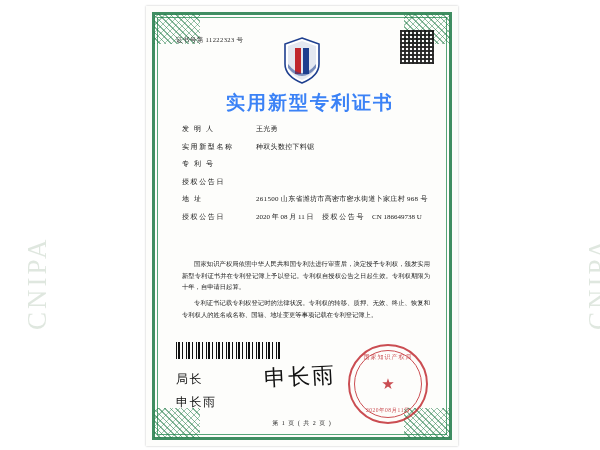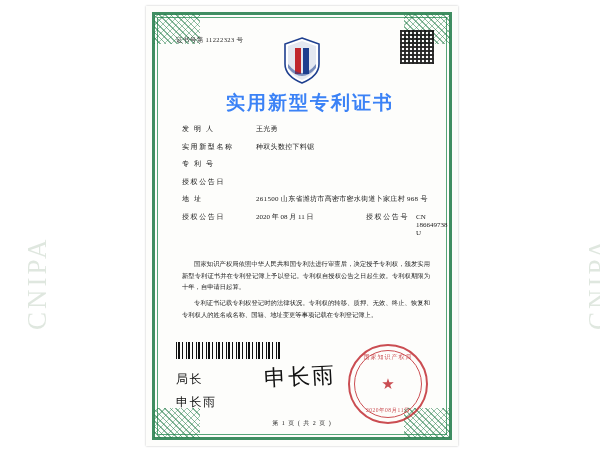--- a/index.html
+++ b/index.html
@@ -167,21 +167,21 @@
     font-family: "Liberation Serif", serif;
     color: #1b1b1b;
   }
   .dual-half { display: flex; align-items: baseline; }
   .dual-half.first { width: 140px; flex: 0 0 140px; }
   .dual-label {
     width: 74px;
     flex: 0 0 74px;
     letter-spacing: 1.6px;
   }
-  .dual-label.short { width: 50px; flex: 0 0 50px; margin-left: 44px; }
+  .dual-label.short { width: 50px; flex: 0 0 50px; }
 
   
   .body-text {
     position: absolute;
     left: 36px;
     right: 28px;
     top: 252px;
     font-size: 6.3px;
     line-height: 1.85;
     color: #222;

